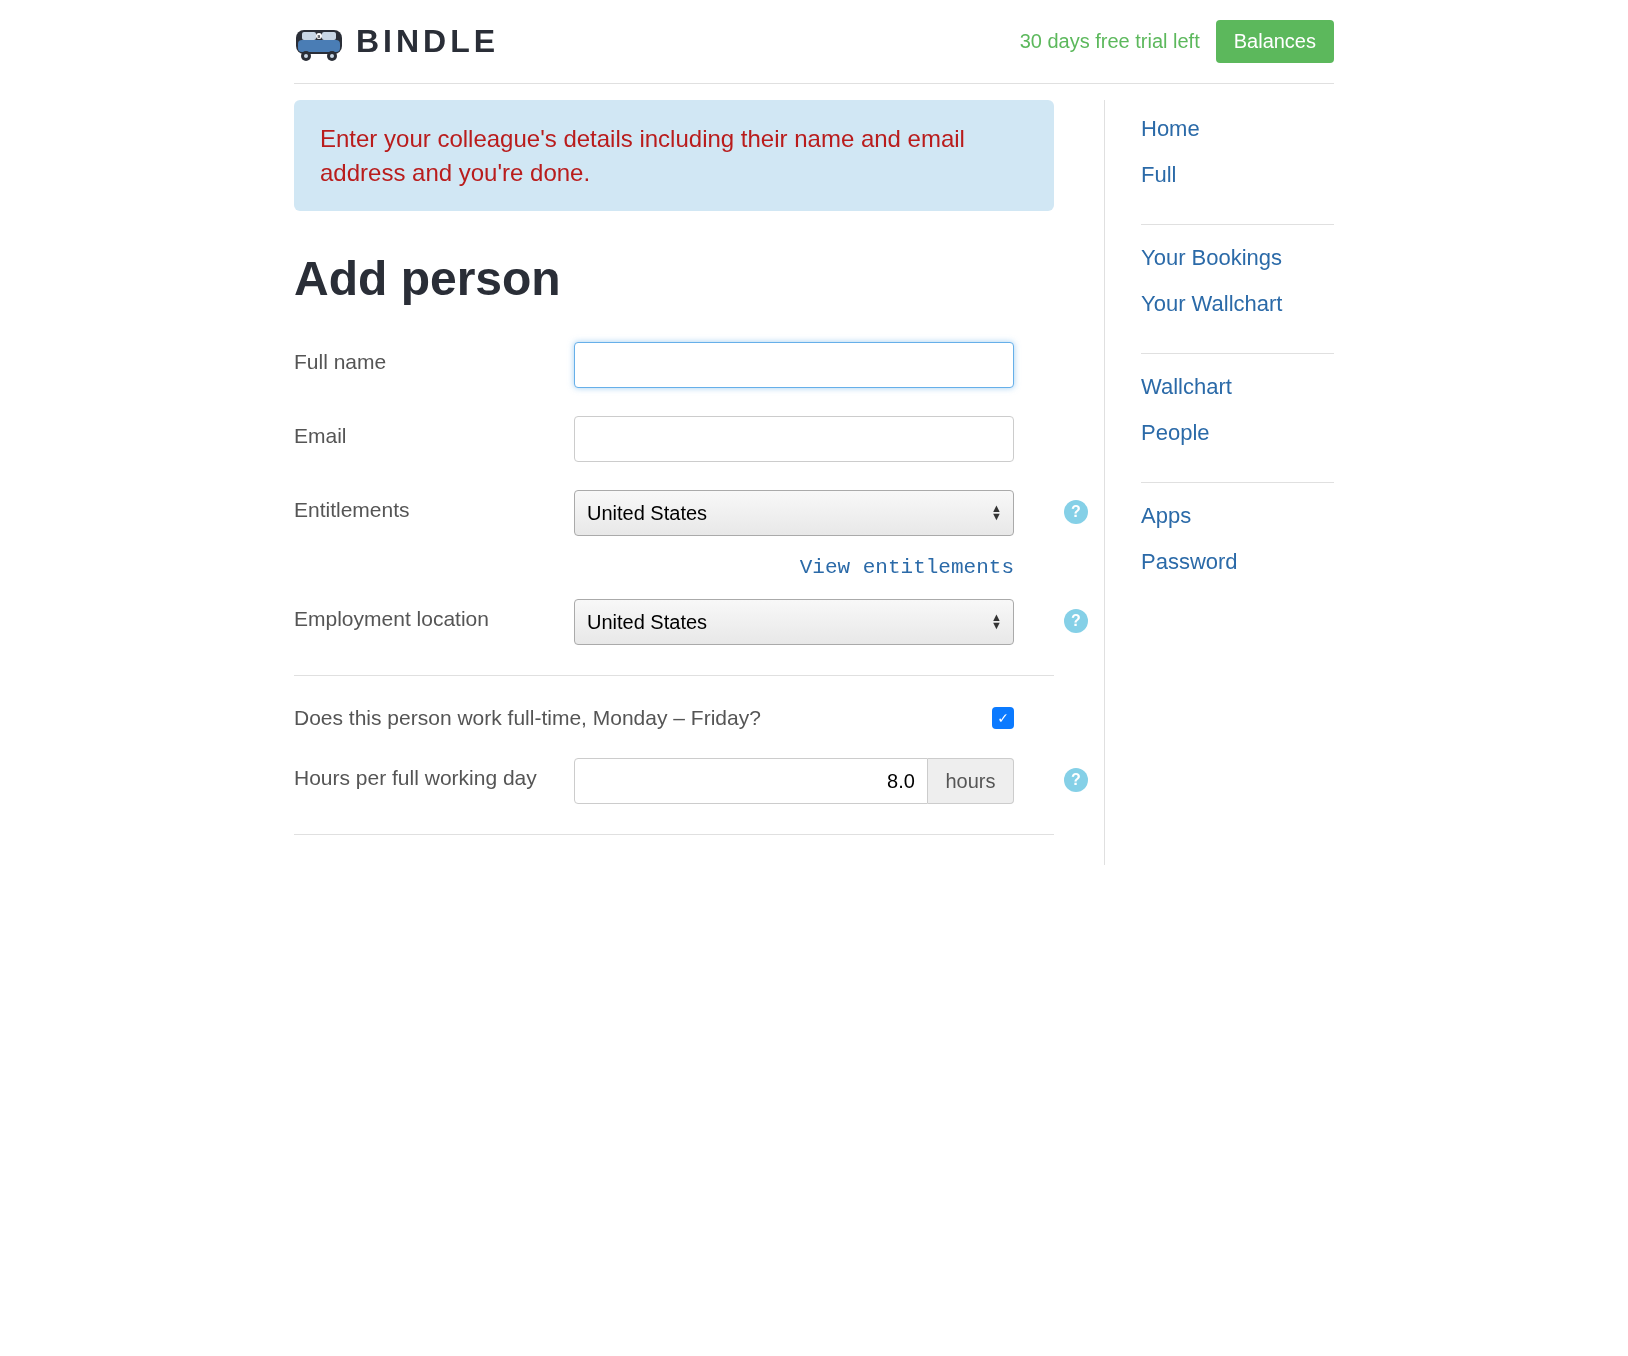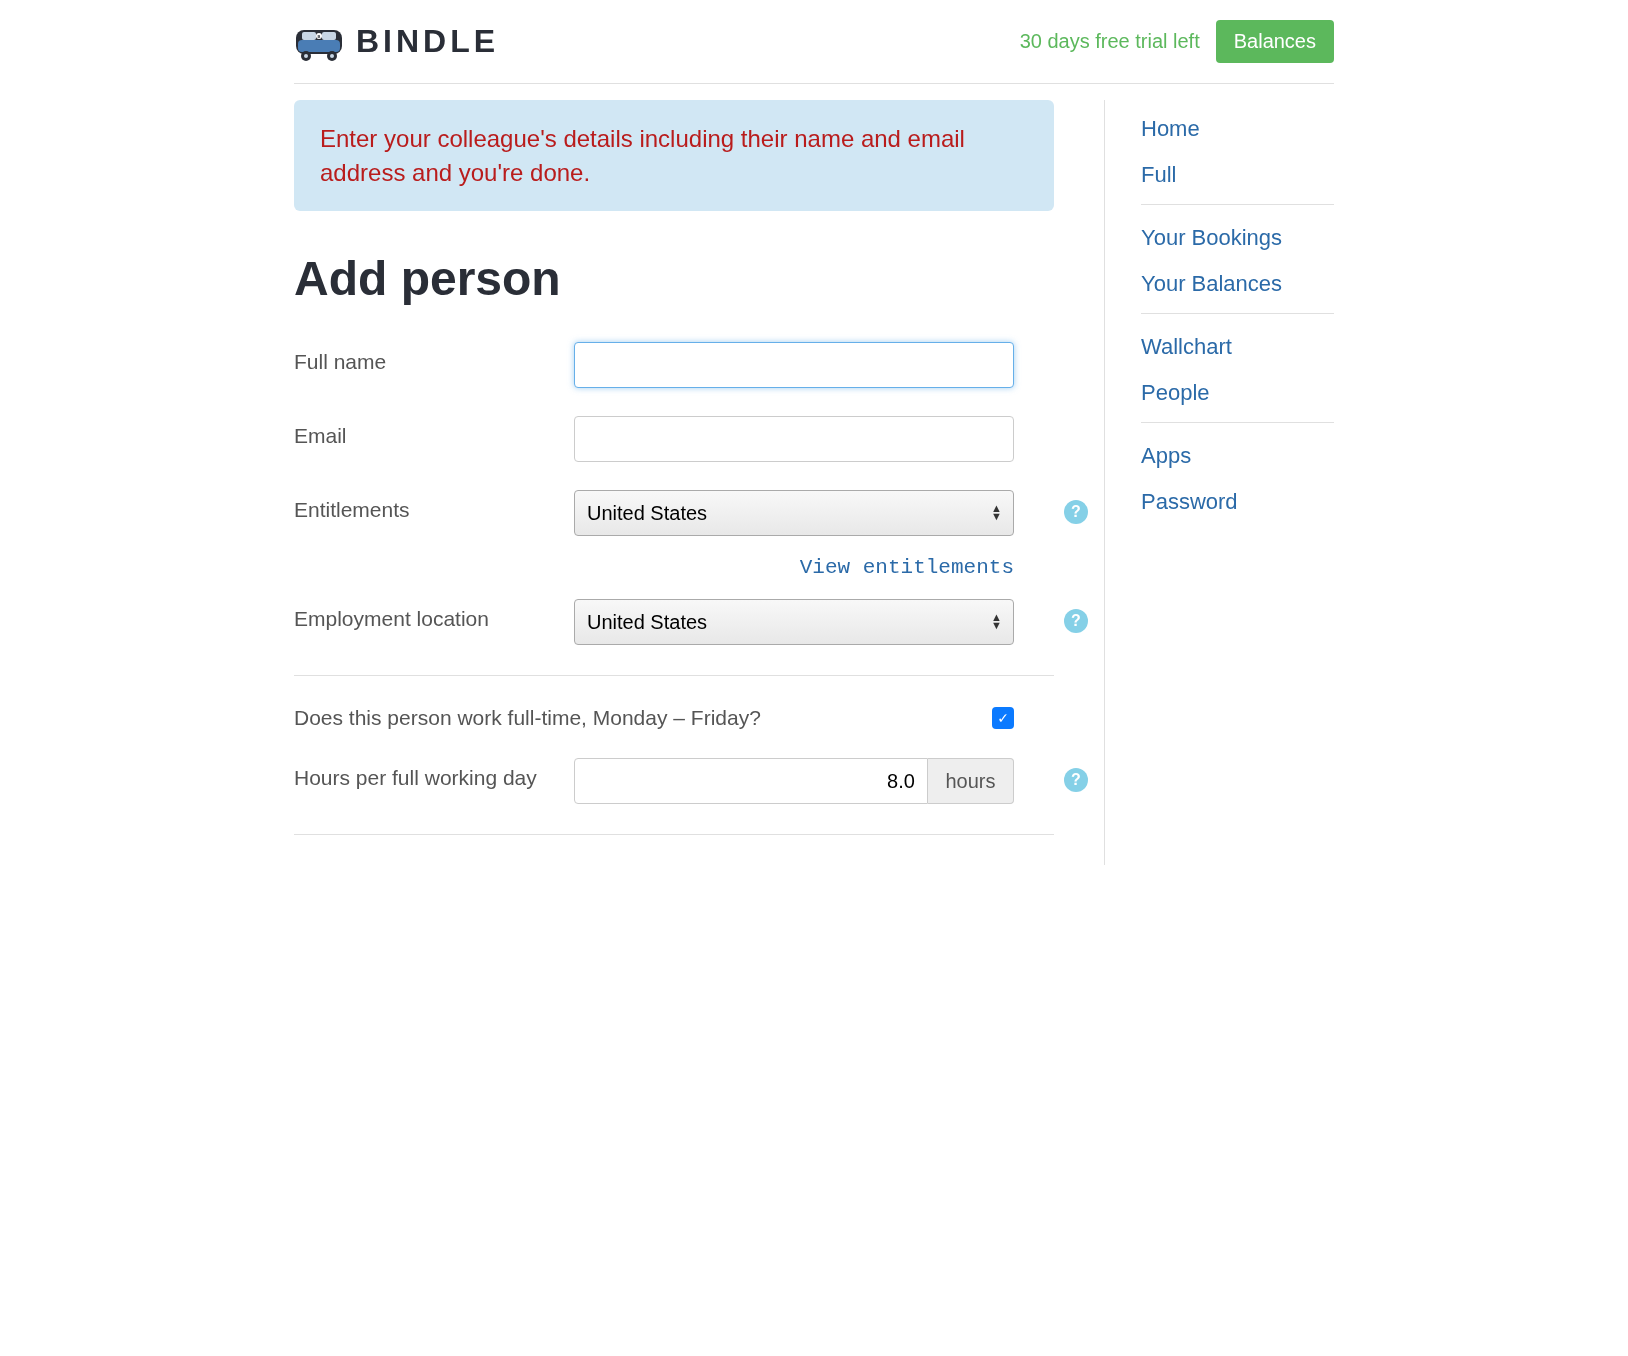--- a/index.html
+++ b/index.html
@@ -216,21 +216,21 @@
       padding: 10px 16px;
       font-size: 20px;
       color: #555;
       display: flex;
       align-items: center;
       width: 100px;
       justify-content: center;
     }
     .sidebar-group {
       margin-bottom: 20px;
-      padding-bottom: 16px;
+      padding-bottom: 36px;
       border-bottom: 1px solid #e0e0e0;
     }
     .sidebar-group:last-child {
       border-bottom: none;
     }
     .sidebar-link {
       display: block;
       color: #2b6aa8;
       font-size: 22px;
       text-decoration: none;
@@ -342,21 +342,21 @@
       <hr class="divider">
     </div>
 
     <div class="sidebar">
       <div class="sidebar-group">
         <a class="sidebar-link">Home</a>
         <a class="sidebar-link">Full</a>
       </div>
       <div class="sidebar-group">
         <a class="sidebar-link">Your Bookings</a>
-        <a class="sidebar-link">Your Balances</a>
+        <a class="sidebar-link">Your Wallchart</a>
       </div>
       <div class="sidebar-group">
         <a class="sidebar-link">Wallchart</a>
         <a class="sidebar-link">People</a>
       </div>
       <div class="sidebar-group">
         <a class="sidebar-link">Apps</a>
         <a class="sidebar-link">Password</a>
       </div>
     </div>

